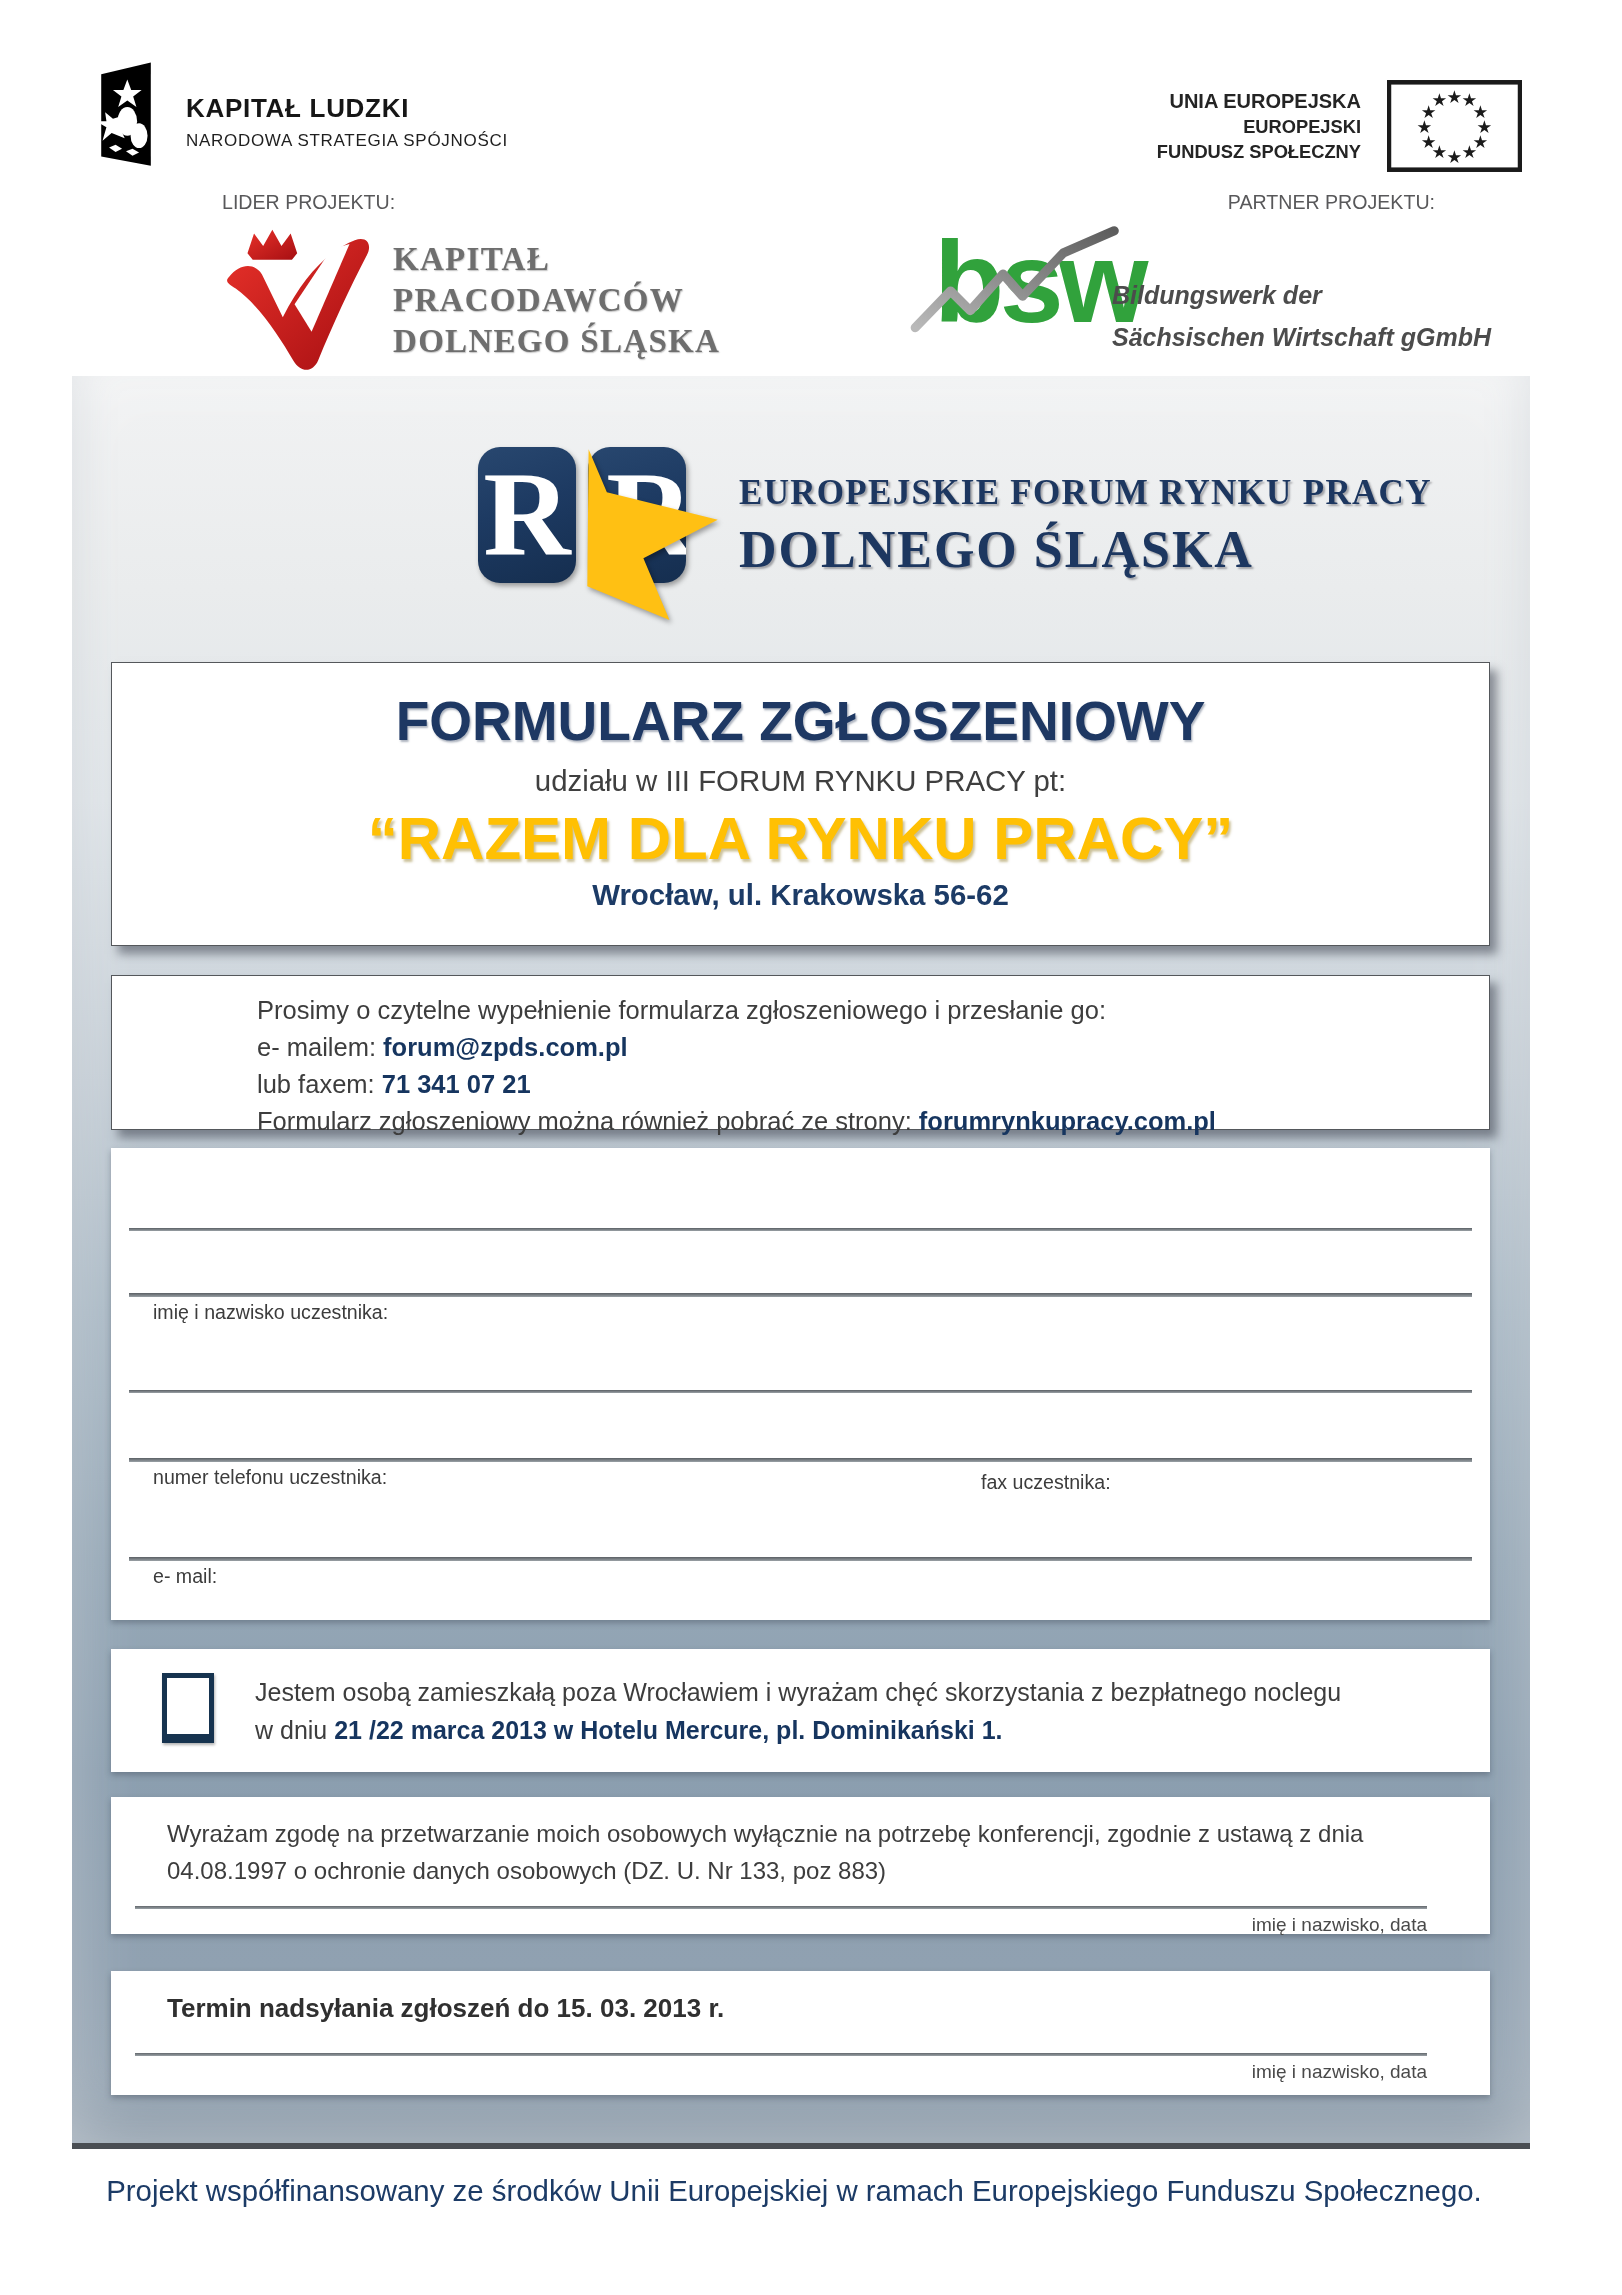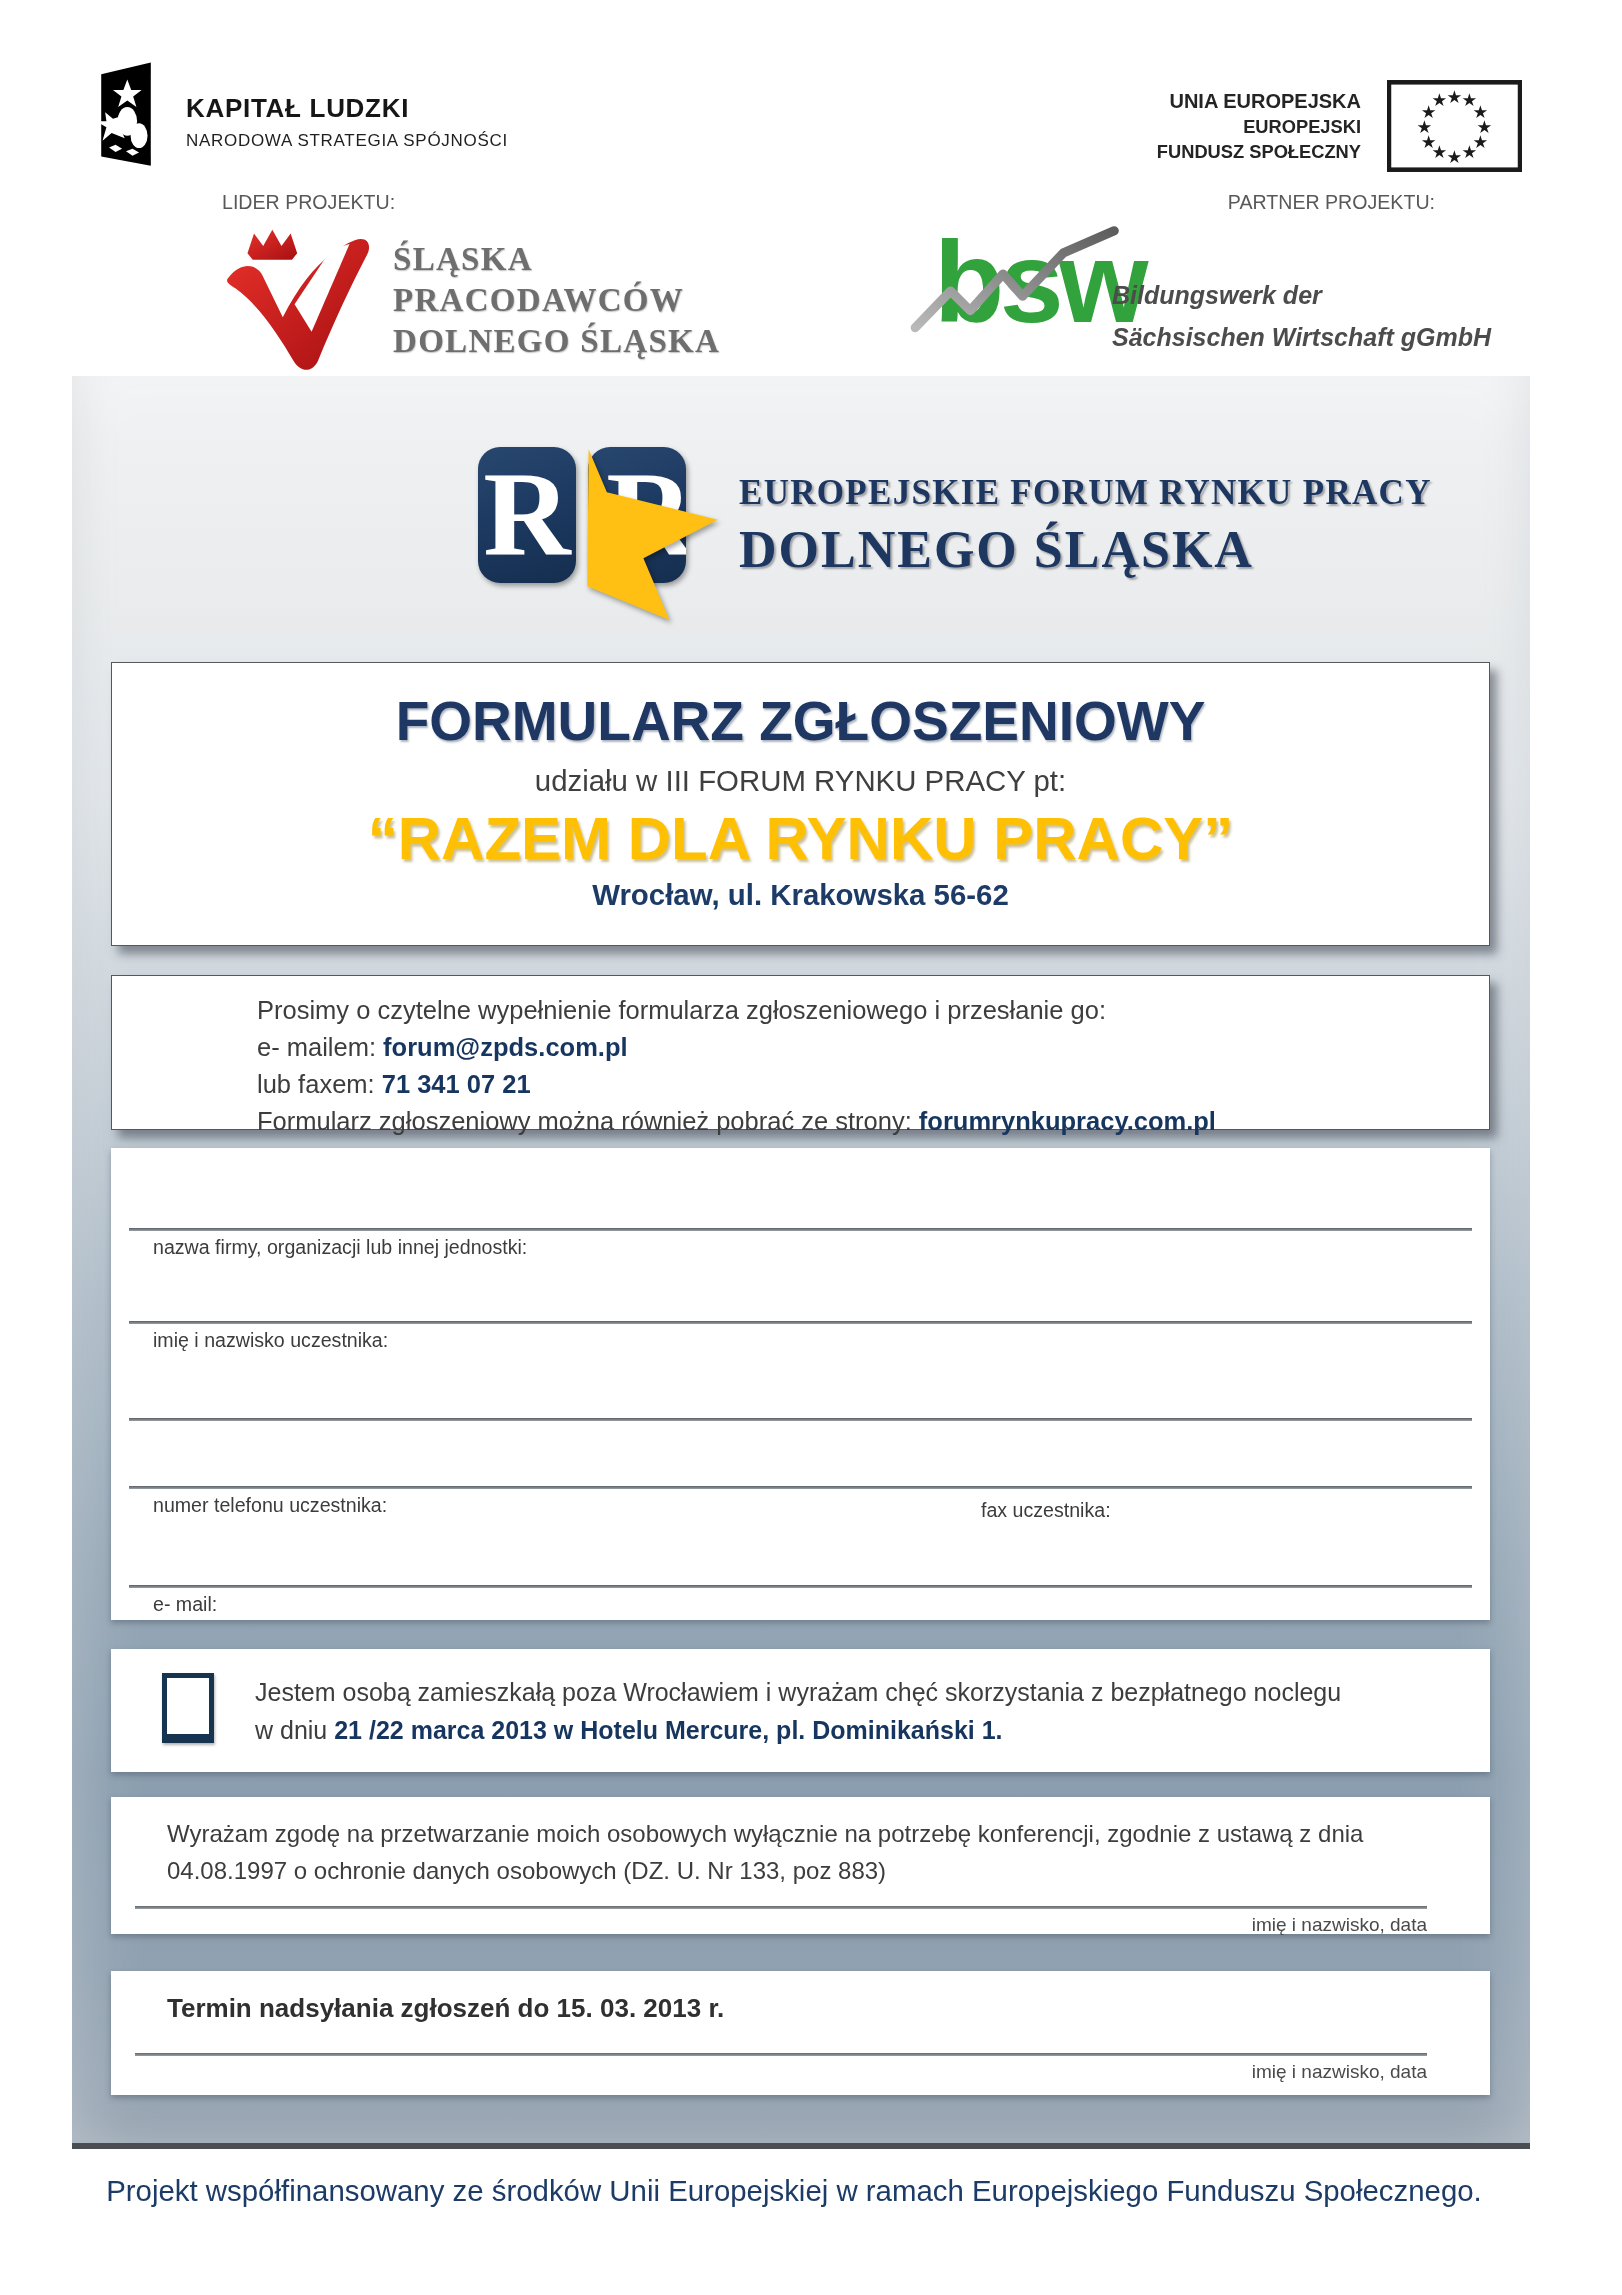--- a/index.html
+++ b/index.html
@@ -140,21 +140,21 @@
       <stop offset="0" stop-color="#e8312a"></stop>
         <stop offset="1" stop-color="#a60f12"></stop>
     </linearGradient>
   </defs>
   <polygon points="42,42 52,12 66,31 80,6 94,31 108,12 118,42 110,52 50,52" fill="url(#redg)"></polygon>
   <path d="M14,78 C30,58 52,56 64,74 L96,140 C130,72 170,36 206,22 C226,15 233,30 224,46
            C200,92 172,152 150,206 C142,224 124,226 112,206 C90,168 58,120 24,96 C10,87 8,84 14,78 Z" fill="url(#redg)"></path>
   <polygon points="170,36 198,28 140,162 114,120" fill="#ffffff"></polygon>
 </svg>
 <div id="zpds-text" class="abs">
-  <div>ŚLĄSKA</div>
+  <div>KAPITAŁ</div>
   <div>PRACODAWCÓW</div>
   <div>DOLNEGO ŚLĄSKA</div>
 </div>
 
 <div id="bsw-green" class="abs">bsw</div>
 <svg id="bsw-scribble" class="abs" viewBox="0 0 330 175">
   <defs>
     <linearGradient id="gryg" x1="0" y1="1" x2="1" y2="0">
       <stop offset="0" stop-color="#b9b9b9"></stop>
         <stop offset="1" stop-color="#5d5d5d"></stop>
@@ -195,21 +195,20 @@
       <div>Prosimy o czytelne wypełnienie formularza zgłoszeniowego i przesłanie  go:</div>
       <div><span>e- mailem: </span><span class="navy-b">forum@zpds.com.pl</span></div>
       <div><span>lub faxem: </span><span class="navy-b">71 341 07 21</span></div>
       <div><span>Formularz zgłoszeniowy można również pobrać ze strony: </span><span class="navy-b">forumrynkupracy.com.pl</span></div>
     </div>
   </div>
 
   <div id="form-box" class="wbox flat">
     <div class="write-space h1"></div>
     <div class="wline"></div>
-    <div class="flabel">nazwa firmy, organizacji lub innej jednostki:</div>
 
     <div class="write-space h2"></div>
     <div class="wline"></div>
     <div class="flabel">imię i nazwisko uczestnika:</div>
 
     <div class="write-space h3"></div>
     <div class="wline"></div>
 
     <div class="write-space h4"></div>
     <div class="wline"></div>

